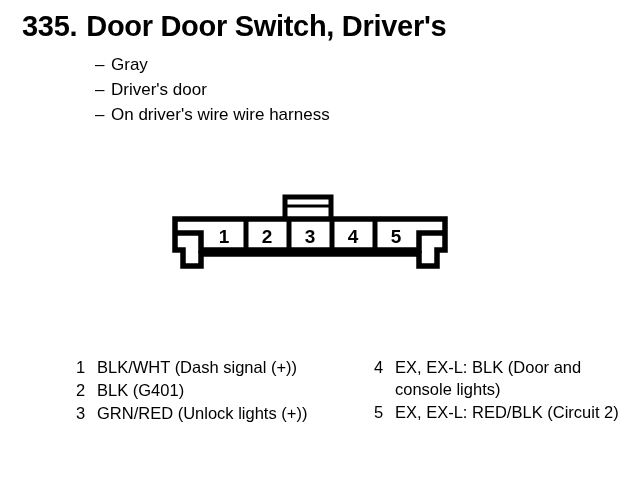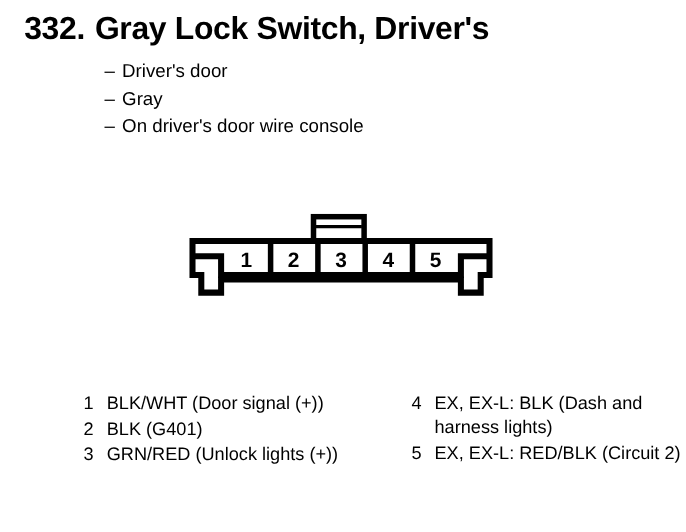--- a/index.html
+++ b/index.html
@@ -76,32 +76,32 @@
   .legend-item .desc {
     display: block;
   }
 </style>
 </head>
 <body>
 
 <div id="page">
 
   <div id="title">
-    <span class="num">332.</span><span>Gray Lock Switch, Driver's</span>
+    <span class="num">335.</span><span>Door Door Switch, Driver's</span>
   </div>
 
   <div id="subtitles">
     <span class="row">
+      <span class="dash">–</span><span>Gray</span>
+    </span>
+    <span class="row">
       <span class="dash">–</span><span>Driver's door</span>
     </span>
     <span class="row">
-      <span class="dash">–</span><span>Gray</span>
-    </span>
-    <span class="row">
-      <span class="dash">–</span><span>On driver's door wire console</span>
+      <span class="dash">–</span><span>On driver's wire wire harness</span>
     </span>
   </div>
 
   <svg id="connector" viewBox="0 0 300 100">
 
     <rect x="125" y="9" width="46" height="24" fill="#ffffff" stroke="#000000" stroke-width="5"></rect>
     <line x1="127" y1="18" x2="169" y2="18" stroke="#000000" stroke-width="3"></line>
 
     <path d="M 15 31
              L 285 31
@@ -127,36 +127,36 @@
     <text x="64" y="55" font-family="Liberation Sans, sans-serif" font-size="19" font-weight="bold" text-anchor="middle" fill="#000000">1</text>
     <text x="107" y="55" font-family="Liberation Sans, sans-serif" font-size="19" font-weight="bold" text-anchor="middle" fill="#000000">2</text>
     <text x="150" y="55" font-family="Liberation Sans, sans-serif" font-size="19" font-weight="bold" text-anchor="middle" fill="#000000">3</text>
     <text x="193" y="55" font-family="Liberation Sans, sans-serif" font-size="19" font-weight="bold" text-anchor="middle" fill="#000000">4</text>
     <text x="236" y="55" font-family="Liberation Sans, sans-serif" font-size="19" font-weight="bold" text-anchor="middle" fill="#000000">5</text>
   </svg>
 
   <div class="legend-col" id="legend-left">
     <div class="legend-item">
       <span class="pin">1</span>
-      <span class="desc">BLK/WHT (Door signal (+))</span>
+      <span class="desc">BLK/WHT (Dash signal (+))</span>
     </div>
     <div class="legend-item">
       <span class="pin">2</span>
       <span class="desc">BLK (G401)</span>
     </div>
     <div class="legend-item">
       <span class="pin">3</span>
       <span class="desc">GRN/RED (Unlock lights (+))</span>
     </div>
   </div>
 
   <div class="legend-col" id="legend-right">
     <div class="legend-item">
       <span class="pin">4</span>
-      <span class="desc">EX, EX-L: BLK (Dash and harness lights)</span>
+      <span class="desc">EX, EX-L: BLK (Door and console lights)</span>
     </div>
     <div class="legend-item">
       <span class="pin">5</span>
       <span class="desc">EX, EX-L: RED/BLK (Circuit 2)</span>
     </div>
   </div>
 
 </div>
 
 </body></html>

